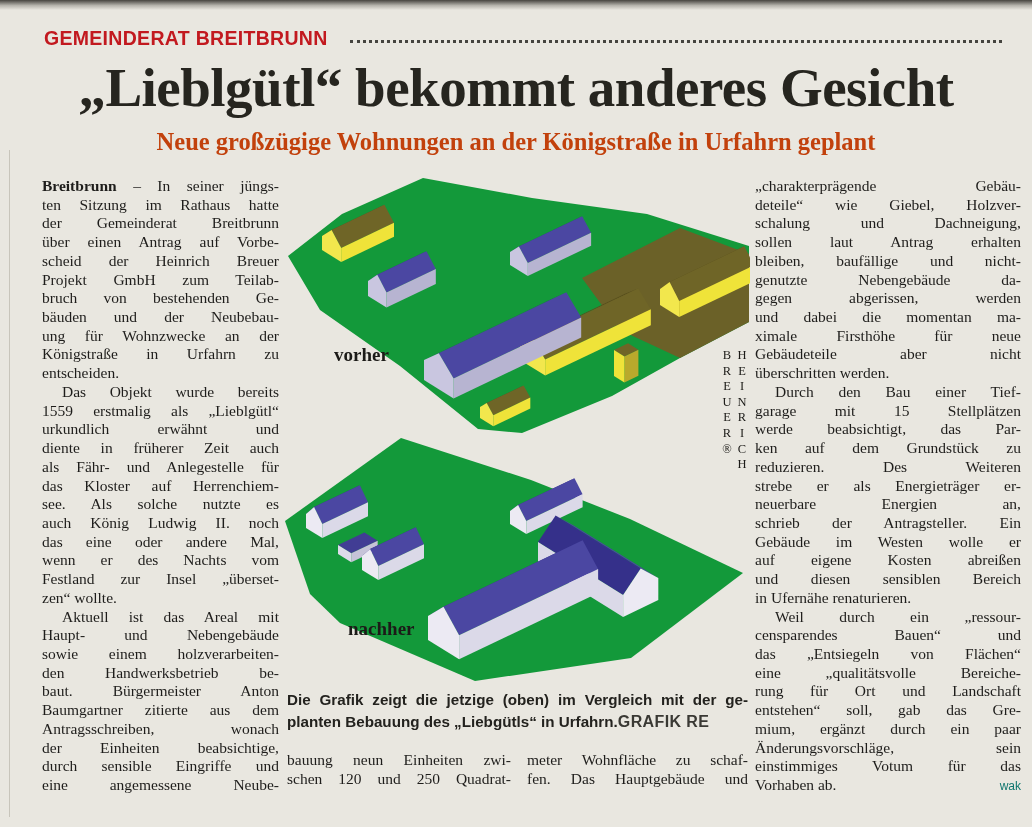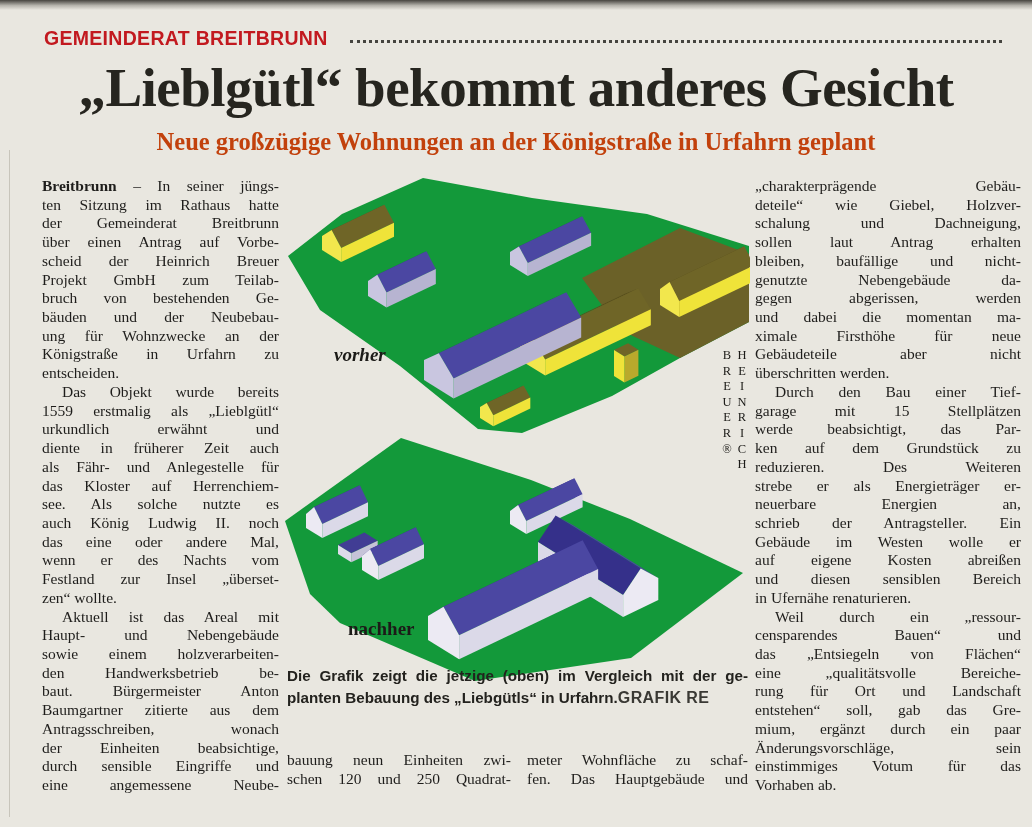--- a/index.html
+++ b/index.html
@@ -16,39 +16,39 @@
   .headline{position:absolute;left:0;right:0;top:56px;margin:0;text-align:center;
         font-size:55px;font-weight:bold;letter-spacing:-.5px;color:#26251f;}
   .subheadline{position:absolute;left:0;right:0;top:128px;margin:0;text-align:center;
         font-size:24.5px;font-weight:bold;color:#c2410c;}
 
   .col{position:absolute;font-size:15.5px;}
   .col .tl{line-height:18.72px;height:18.72px;white-space:nowrap;overflow:hidden;
         text-align:justify;text-align-last:justify;}
   .col .tl.endline{text-align-last:left;}
   .col .tl.indent{text-indent:20px;}
-  .col .tl.sigline{display:flex;justify-content:space-between;align-items:baseline;text-align-last:left;flex-direction:column;}
+  .col .tl.sigline{display:flex;justify-content:space-between;align-items:baseline;text-align-last:left;}
   .sig{font-family:"Liberation Sans",sans-serif;font-size:12px;color:#0f766e;}
   .col b{font-weight:bold;}
   #col-left{left:42px;top:177px;width:237px;}
   #col-right{left:755px;top:177px;width:266px;}
   #col-bottom-a{left:287px;top:751px;width:224px;}
   #col-bottom-b{left:527px;top:751px;width:221px;}
 
   .graphic-svg{position:absolute;}
   #svg-before{left:282px;top:170px;}
   #svg-after{left:280px;top:424px;}
   .g-label{position:absolute;font-weight:bold;font-size:19px;color:#1c1b18;}
-  #label-before{left:334px;top:344px;font-style:italic;}
+  #label-before{left:334px;top:344px;}
   #label-after{left:348px;top:618px;}
   .v-credit{position:absolute;left:719px;top:348px;height:205px;
         writing-mode:vertical-rl;text-orientation:upright;
         font-size:12.5px;letter-spacing:1.6px;color:#1c1b18;}
 
-  .caption{position:absolute;left:287px;top:665px;width:461px;
+  .caption{position:absolute;left:287px;top:689px;width:461px;
         font-family:"Liberation Sans",sans-serif;font-weight:bold;font-size:15.2px;color:#23221e;}
   .caption .cl{line-height:21.5px;height:21.5px;white-space:nowrap;overflow:hidden;
         text-align:justify;text-align-last:justify;}
   .caption .cl.lastline{display:flex;justify-content:flex-start;align-items:baseline;text-align-last:left;}
   .caption .credit{font-size:16px;letter-spacing:.4px;color:#3a3934;}
 </style>
 </head>
 <body>
 
 <div class="page">

